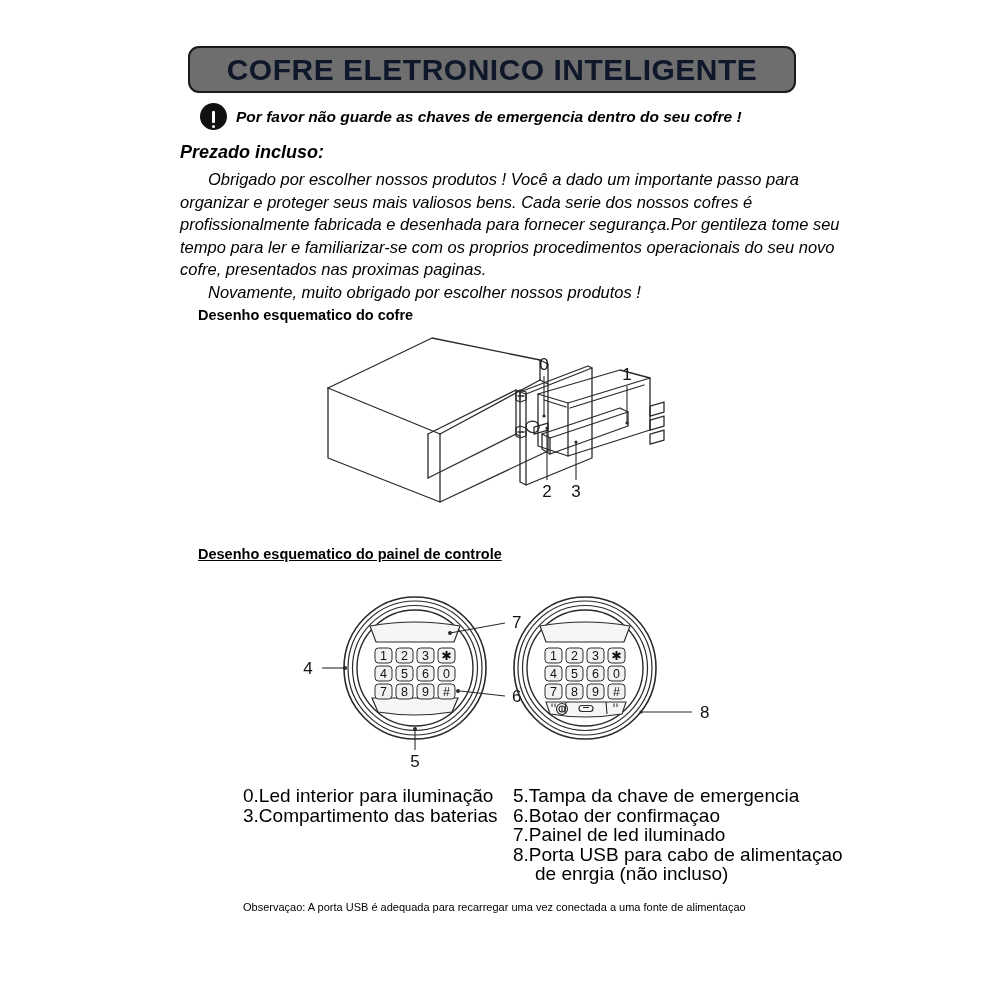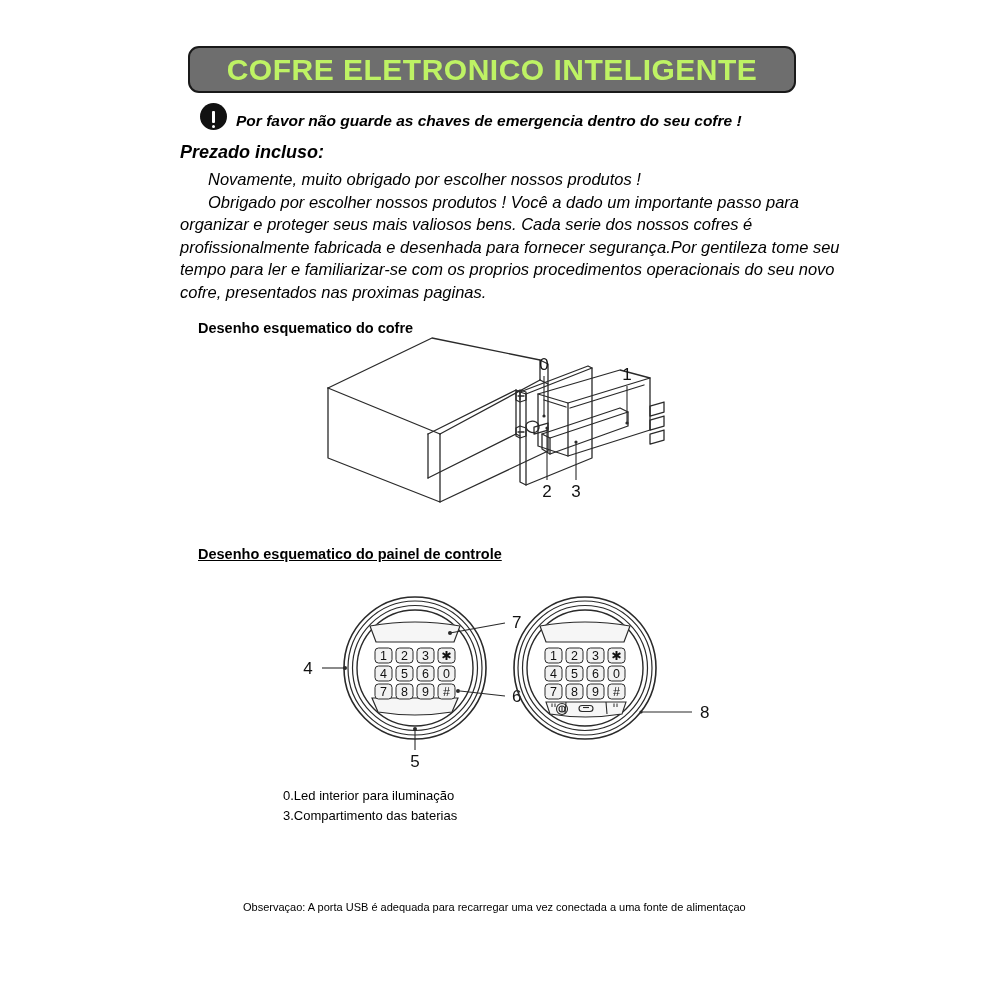--- a/index.html
+++ b/index.html
@@ -16,32 +16,32 @@
   
   .title-banner{
     position:absolute;left:188px;top:46px;width:608px;height:47px;
     background:#6e6e6e;
     border:2px solid #1a1a1a;
     border-radius:11px;
     box-sizing:border-box;
     display:flex;align-items:center;justify-content:center;
   }
   .title-banner-text{
-    color:#bef264;
+    color:#0f172a;
     font-size:30px;
     font-weight:bold;
     letter-spacing:0.5px;
     white-space:nowrap;
     line-height:1;
   }
 
   
   .warning-row{
     position:absolute;left:200px;top:103px;
-    display:flex;align-items:flex-end;gap:9px;
+    display:flex;align-items:center;gap:9px;
   }
   .warn-icon{
     width:27px;height:27px;border-radius:50%;
     background:#111111;
     display:flex;align-items:center;justify-content:center;
     flex:0 0 auto;
   }
   .warn-icon .bang{
     display:block;width:3px;height:12px;background:#ffffff;border-radius:1px;
     position:relative;
@@ -62,34 +62,33 @@
   .letter{
     position:absolute;left:180px;top:168px;width:660px;
     font-size:16.5px;font-style:italic;line-height:22.5px;
   }
   .letter p{margin:0;text-indent:28px;}
 
   
   .section-heading{
     position:absolute;font-size:14.5px;font-weight:bold;white-space:nowrap;
   }
-  #heading-safe{left:198px;top:320px;}
+  #heading-safe{left:198px;top:307px;}
   #heading-panel{left:198px;top:546px;text-decoration:underline;}
 
   
   .figure{position:absolute;}
   #fig-safe{left:320px;top:330px;width:370px;height:190px;}
   #fig-panel{left:300px;top:590px;width:420px;height:185px;}
 
   
   .legend{
     position:absolute;left:243px;top:786px;width:540px;
-    font-size:13px;line-height:19.6px;
+    font-size:19px;line-height:19.6px;
     display:flex;
-    margin-left:40px;
   }
   .legend-col{width:50%;}
   .legend-col .legend-item{white-space:pre;}
   .legend-col .legend-sub{white-space:pre;padding-left:22px;}
 
   
   .note{
     position:absolute;left:243px;top:898px;width:545px;
     font-size:11px;line-height:19.5px;
   }
@@ -106,22 +105,22 @@
   <div class="warning-row">
     <span class="warn-icon">
       <span class="bang"></span>
     </span>
     <span class="warning-text">Por favor não guarde as chaves de emergencia dentro do seu cofre !</span>
   </div>
 
   <div class="salutation">Prezado incluso:</div>
 
   <div class="letter">
+    <p>Obrigado por escolher nossos produtos ! Você a dado um importante passo para organizar e proteger seus mais valiosos bens. Cada serie dos nossos cofres é profissionalmente fabricada e desenhada para fornecer segurança.Por gentileza tome seu tempo para ler e familiarizar-se com os proprios procedimentos operacionais do seu novo cofre, presentados nas proximas paginas.</p>
     <p>Novamente, muito obrigado por escolher nossos produtos !</p>
-    <p>Obrigado por escolher nossos produtos ! Você a dado um importante passo para organizar e proteger seus mais valiosos bens. Cada serie dos nossos cofres é profissionalmente fabricada e desenhada para fornecer segurança.Por gentileza tome seu tempo para ler e familiarizar-se com os proprios procedimentos operacionais do seu novo cofre, presentados nas proximas paginas.</p>
   </div>
 
   <div class="section-heading" id="heading-safe">Desenho esquematico do cofre</div>
 
   <div class="figure" id="fig-safe">
     <svg width="370" height="190" viewBox="0 0 370 190">
       <g fill="none" stroke="#2a2a2a" stroke-width="1.3" stroke-linejoin="round" stroke-linecap="round">
 
         <path d="M8 58 L112 8 L220 30 L220 50"></path>
         <path d="M8 58 L8 128 L120 172 L120 104"></path>
@@ -369,17 +368,24 @@
         <text x="400" y="128" font-family="Liberation Sans, sans-serif" font-size="17" fill="#111">8</text>
       </g>
     </svg>
   </div>
 
   <div class="legend">
     <div class="legend-col">
       <div class="legend-item">0.Led interior para iluminação</div>
       <div class="legend-item">3.Compartimento das baterias</div>
     </div>
+    <div class="legend-col">
+      <div class="legend-item">5.Tampa da chave de emergencia</div>
+      <div class="legend-item">6.Botao der confirmaçao</div>
+      <div class="legend-item">7.Painel de led iluminado</div>
+      <div class="legend-item">8.Porta USB para cabo de alimentaçao</div>
+      <div class="legend-sub">de enrgia (não incluso)</div>
+    </div>
   </div>
 
   <div class="note">Observaçao: A porta USB é adequada para recarregar uma vez conectada a uma fonte de alimentaçao</div>
 
 </div>
 
 </body></html>

